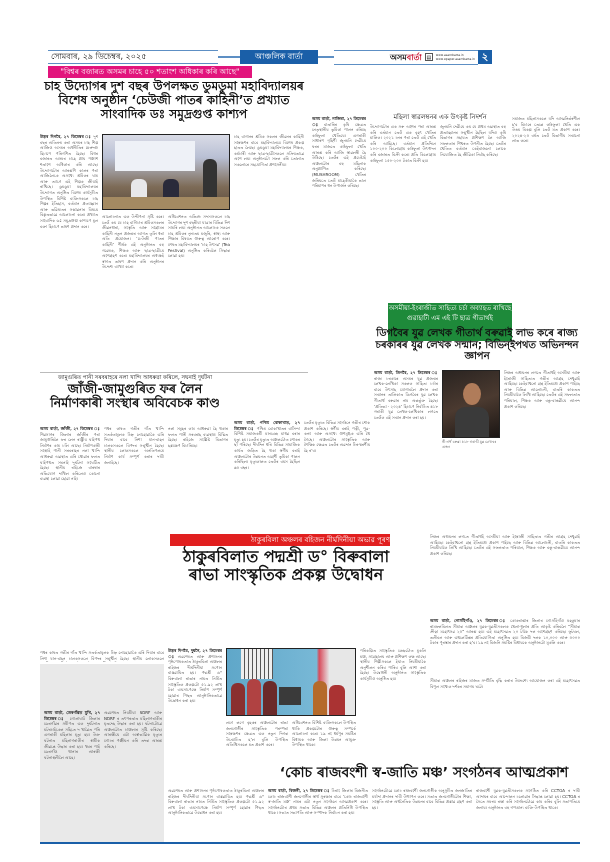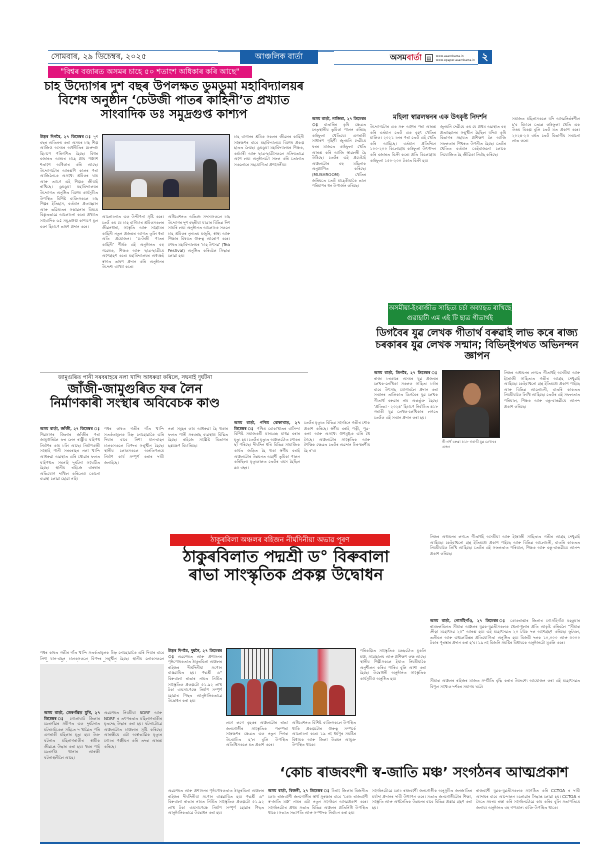--- a/index.html
+++ b/index.html
@@ -1,38 +1,38 @@
 <!DOCTYPE html>
 <html><head>
 <meta charset="utf-8">
 <style>
 *{box-sizing:border-box;margin:0;padding:0}
 html,body{width:610px;height:862px;background:#fff;overflow:hidden}
 body{font-family:"DejaVu Sans",sans-serif;color:#111;position:relative}
 .page{position:absolute;left:40px;top:50px;width:540px;height:798px}
 
-.hdr{position:absolute;left:2px;top:0;width:450px;height:14px;display:flex;align-items:flex-start}
+.hdr{position:absolute;left:2px;top:0;width:450px;height:14px;display:flex;align-items:center}
 .hdr .cap{width:6px;background:#5d8fc4;border-radius:6px 0 0 6px}
 .hdr .date{flex:0 0 170px;border:1px solid #5d8fc4;border-left:none;border-right:none;font-size:8px;line-height:12px;padding-left:3px;color:#222;background:#fff}
 .hdr .shade1{flex:0 0 22px;background:#dde7f2;border-top:1px solid #5d8fc4;border-bottom:1px solid #5d8fc4}
 .hdr .sec{flex:0 0 78px;background:#1a5fa8;color:#fff;font-size:8px;line-height:14px;text-align:center}
 .hdr .shade2{flex:0 0 16px;background:#dde7f2;border-top:1px solid #5d8fc4;border-bottom:1px solid #5d8fc4}
 .hdr .right{flex:1;border-top:1px solid #5d8fc4;border-bottom:1px solid #5d8fc4;display:flex;justify-content:flex-end;align-items:center;gap:3px;padding-right:3px;background:#fff}
 .hdr .brand{font-size:8px;font-weight:bold;color:#111}
 .hdr .brand b{color:#c8102e}
 .hdr .urls{font-size:3px;line-height:4px;color:#333}
 .hdr .pg{flex:0 0 14px;background:#1a5fa8;color:#fff;font-size:10px;font-weight:bold;text-align:center;line-height:14px}
 .bar{position:absolute;background:#e2147c;color:#fff;font-size:7.5px;text-align:center;line-height:12px}
 .hl{position:absolute;text-align:center;font-weight:bold;color:#111;line-height:1.15}
 .col{position:absolute;font-size:4px;line-height:5.6px;color:#333;text-align:justify;overflow:hidden}
 .col b{color:#111}
 .photo{position:absolute;border:1px solid #222;overflow:hidden}
 .rule{position:absolute;background:#bbb}
 .greenbox{position:absolute;background:#1e8a3a;color:#fff;font-size:6.5px;line-height:10px;text-align:center}
-.redbar{position:absolute;background:#e11f1f;color:#fff;font-size:7px;line-height:12px;text-align:center}
+.redbar{position:absolute;background:#e11f1f;color:#fff;font-size:7px;line-height:12px;text-align:right}
 .greybox{position:absolute;background:#e9e9e9}
 .bottomline{position:absolute;left:0;top:792px;width:540px;height:2px;background:#1a5fa8}
 .caption{position:absolute;font-size:3.6px;line-height:5px;color:#333}
 </style>
 </head>
 <body>
 
 <div class="page">
 
   <div class="hdr">
@@ -58,26 +58,26 @@
     <div style="position:absolute;left:60px;top:44px;width:16px;height:20px;background:#2a2a3a;border-radius:6px 6px 0 0"></div>
     <div style="position:absolute;left:100px;top:24px;width:14px;height:40px;background:#333;border-radius:6px 6px 0 0"></div>
     <div style="position:absolute;left:0;top:62px;width:128px;height:14px;background:#a48a62"></div>
   </div>
   <div class="col" style="left:62px;top:164px;width:62px;height:156px">আলোচনাত এক উদ্দীপনা সৃষ্টি কৰে। তেওঁ কয় যে চাহ বাগিচাৰ শ্ৰমিকসকলৰ জীৱনধাৰা, সংস্কৃতি আৰু সংগ্ৰামৰ কাহিনী নতুন প্ৰজন্মৰ আগত তুলি ধৰা অতি প্ৰয়োজন। ‘চেউজী পাতৰ কাহিনী’ শীৰ্ষক এই অনুষ্ঠানত বহু গৱেষক, শিক্ষক আৰু ছাত্ৰ-ছাত্ৰীয়ে অংশগ্ৰহণ কৰে। মহাবিদ্যালয়ৰ অধ্যক্ষই স্বাগত ভাষণ প্ৰদান কৰি অনুষ্ঠানৰ উদ্দেশ্য ব্যাখ্যা কৰে।</div>
   <div class="col" style="left:128px;top:164px;width:62px;height:156px">অধিবেশনত অভিজ্ঞ সদস্যসকলে চাহ উদ্যোগৰ দুশ বছৰীয়া যাত্ৰাৰ বিভিন্ন দিশ সামৰি লয়। অনুষ্ঠানত আলোচক সকলে চাহ শ্ৰমিকৰ নূন্যতম মজুৰি, স্বাস্থ্য আৰু শিক্ষাৰ বিষয়ত গুৰুত্ব আৰোপ কৰে। শেষত মহাবিদ্যালয়ৰ ‘চাহ উৎসৱ’ (Tea Festival) অনুষ্ঠিত কৰিবলৈ সিদ্ধান্ত লোৱা হয়।</div>
   <div class="col" style="left:194px;top:84px;width:70px;height:236px">চাহ বাগানৰ শ্ৰমিক সকলৰ জীৱনৰ কাহিনী সংৰক্ষণৰ বাবে মহাবিদ্যালয়ে বিশেষ প্ৰকল্প হাতত লৈছে। ডুমডুমা মহাবিদ্যালয়ৰ শিক্ষক, কৰ্মচাৰী আৰু ছাত্ৰ-ছাত্ৰীসকলে সক্ৰিয়ভাৱে অংশ লয়। অনুষ্ঠানটো সফল কৰি তোলাত সকলোৰে সহযোগিতা প্ৰশংসনীয়।</div>
   <div class="rule" style="left:0;top:322px;width:268px;height:1px"></div>
 
   <div class="col" style="left:272px;top:66px;width:54px;height:250px"><b>অসম বাৰ্তা, নাজিৰা, ২৭ ডিচেম্বৰ ঃ</b> <span>বাতাৰিৰ কৃষি ক্ষেত্ৰত নেতৃস্থানীয় ভূমিকা পালন কৰিছে কাঠফুলা খেতিয়ে। এগৰাকী সাধাৰণ গৃহিণী জুনমনি দেৱীয়ে ঘৰৰ মাজতে কাঠফুলা খেতি আৰম্ভ কৰি আজি স্বাৱলম্বী হৈ উঠিছে। তেওঁৰ এই প্ৰচেষ্টাই অঞ্চলটোৰ বহু মহিলাক অনুপ্ৰাণিত কৰিছে। (MUSHROOM) খেতিৰ জৰিয়তে তেওঁ মাহেকীয়াকৈ ভাল পৰিমাণৰ ধন উপাৰ্জন কৰিছে।</span></div>
-  <div class="hl" style="left:330px;top:64px;width:140px;font-size:6.5px;font-weight:bold">মহিলা স্বাৱলম্বনৰ এক উৎকৃষ্ট নিদৰ্শন</div>
+  <div class="hl" style="left:330px;top:64px;width:140px;font-size:6.5px;font-weight:normal">মহিলা স্বাৱলম্বনৰ এক উৎকৃষ্ট নিদৰ্শন</div>
   <div class="col" style="left:330px;top:74px;width:66px;height:200px">উদ্যোগটোৰ এক সৰু অংশৰ পৰা আৰম্ভ কৰি বৰ্তমান তেওঁ এক বৃহৎ খেতিৰ মালিক। ২০২১ চনৰ পৰা তেওঁ এই খেতি কৰি আহিছে। বৰ্তমান প্ৰতিদিনে ১০০-২০০ কিলোগ্ৰাম কাঠফুলা উৎপাদন কৰি বজাৰত বিক্ৰী কৰে। প্ৰতি কিলোগ্ৰাম কাঠফুলা ১৫০-২০০ টকাত বিক্ৰী হয়।</div>
   <div class="col" style="left:400px;top:74px;width:66px;height:200px">জুনমনি দেৱীয়ে কয় যে প্ৰথম অৱস্থাত বহু প্ৰত্যাহ্বানৰ সন্মুখীন হৈছিল যদিও কৃষি বিভাগৰ সহায়ত প্ৰশিক্ষণ লৈ আজি সফলতাৰ শিখৰত উপনীত হৈছে। তেওঁৰ খেতিত বৰ্তমান কেইবাজনো লোকে নিয়োজিত হৈ জীৱিকা নিৰ্বাহ কৰিছে।</div>
   <div class="col" style="left:472px;top:66px;width:68px;height:250px">সমাজত মহিলাসকলে যদি আত্মনিৰ্ভৰশীল হ’ব বিচাৰে তেন্তে কাঠফুলা খেতি এক উত্তম বিকল্প বুলি তেওঁ মত প্ৰকাশ কৰে। ২০২৪-২৫ বৰ্ষত তেওঁ বিভাগীয় সন্মানো লাভ কৰে।</div>
 
-  <div class="greenbox" style="left:348px;top:253px;width:124px;height:22px">অসমীয়া-ইংৰাজীত সাহিত্য চৰ্চা অব্যাহত ৰাখিছে গুৱাহাটী এম এই টি ছাত্ৰ গীতাৰ্থই</div>
+  <div class="greenbox" style="left:348px;top:253px;width:124px;height:38px">অসমীয়া-ইংৰাজীত সাহিত্য চৰ্চা অব্যাহত ৰাখিছে গুৱাহাটী এম এই টি ছাত্ৰ গীতাৰ্থই</div>
   <div class="hl" style="left:334px;top:277px;width:206px;font-size:10px">ডিগবৈৰ যুৱ লেখক গীতাৰ্থ বৰুৱাই লাভ কৰে ৰাজ্য চৰকাৰৰ যুৱ লেখক সন্মান; বিভিন্ইপথত অভিনন্দন জ্ঞাপন</div>
   <div class="col" style="left:334px;top:320px;width:64px;height:160px"><b>অসম বাৰ্তা, ডিগবৈ, ২৭ ডিচেম্বৰ ঃ</b> <span>ৰাজ্য চৰকাৰে অসমৰ যুৱ প্ৰজন্মৰ লেখক-লেখিকা সকলক সাহিত্য চৰ্চাৰ বাবে উৎসাহ যোগাবলৈ প্ৰদান কৰা সন্মানৰ তালিকাত ডিগবৈৰ যুৱ লেখক গীতাৰ্থ বৰুৱাৰ নাম অন্তৰ্ভুক্ত হৈছে। ‘প্ৰতিভা - ২০২৪’ হিচাপে নিৰ্বাচিত ৪১৮ গৰাকী যুৱ লেখক-লেখিকাৰ লগতে তেওঁক এই সন্মান প্ৰদান কৰা হয়।</span></div>
   <div class="photo" style="left:402px;top:320px;width:58px;height:68px;background:linear-gradient(160deg,#2a2421 0%,#4b3a30 50%,#1b1614 100%)">
     <div style="position:absolute;left:20px;top:12px;width:18px;height:22px;background:#b07c5a;border-radius:50%"></div>
     <div style="position:absolute;left:12px;top:36px;width:34px;height:32px;background:#3a3a3a;border-radius:10px 10px 0 0"></div>
   </div>
   <div class="caption" style="left:402px;top:390px;width:58px">গীতাৰ্থ বৰুৱা ৪১৮ গৰাকী যুৱ লেখকৰ এজন</div>
   <div class="col" style="left:464px;top:320px;width:76px;height:160px">নিজৰ অধ্যয়নৰ লগতে গীতাৰ্থই অসমীয়া আৰু ইংৰাজী সাহিত্যত গভীৰ আগ্ৰহ দেখুৱাই আহিছে। কেইবাখনো গ্ৰন্থ ইতিমধ্যে প্ৰকাশ পাইছে আৰু বিভিন্ন আলোচনী, বাতৰি কাকতত নিয়মীয়াকৈ লিখি আহিছে। তেওঁৰ এই সফলতাত পৰিয়াল, শিক্ষক আৰু বন্ধু-বান্ধৱীয়ে আনন্দ প্ৰকাশ কৰিছে।</div>
 
   <div class="col" style="left:194px;top:370px;width:66px;height:110px"><b>অসম বাৰ্তা, পশ্চিম বোকাখাত, ২৭ ডিচেম্বৰ ঃ</b> <span>পশ্চিম বোকাখাতৰ বাসিন্দা বিশিষ্ট সমাজকৰ্মী মানবেন্দ্ৰ মাধৱ বৰাৰ মৃত্যু হয়। তেওঁৰ মৃত্যুত অঞ্চলটোত শোকৰ ছাঁ পৰিছে। দীৰ্ঘদিন ধৰি বিভিন্ন সামাজিক কাৰ্যত জড়িত হৈ থকা স্বৰ্গীয় বৰাই অঞ্চলটোৰ উন্নয়নত অগ্ৰণী ভূমিকা পালন কৰিছিল। মৃত্যুকালত তেওঁৰ বয়স হৈছিল ৬৫ বছৰ।</span></div>

